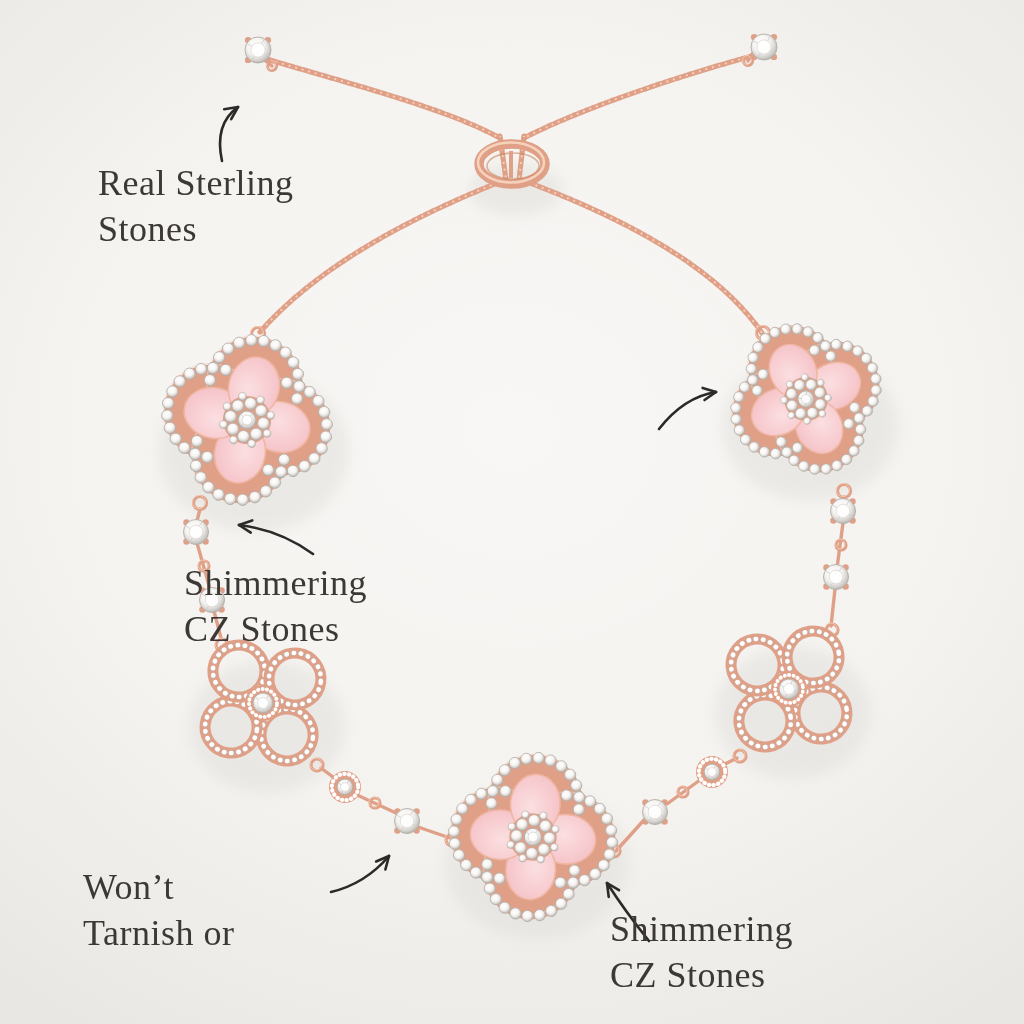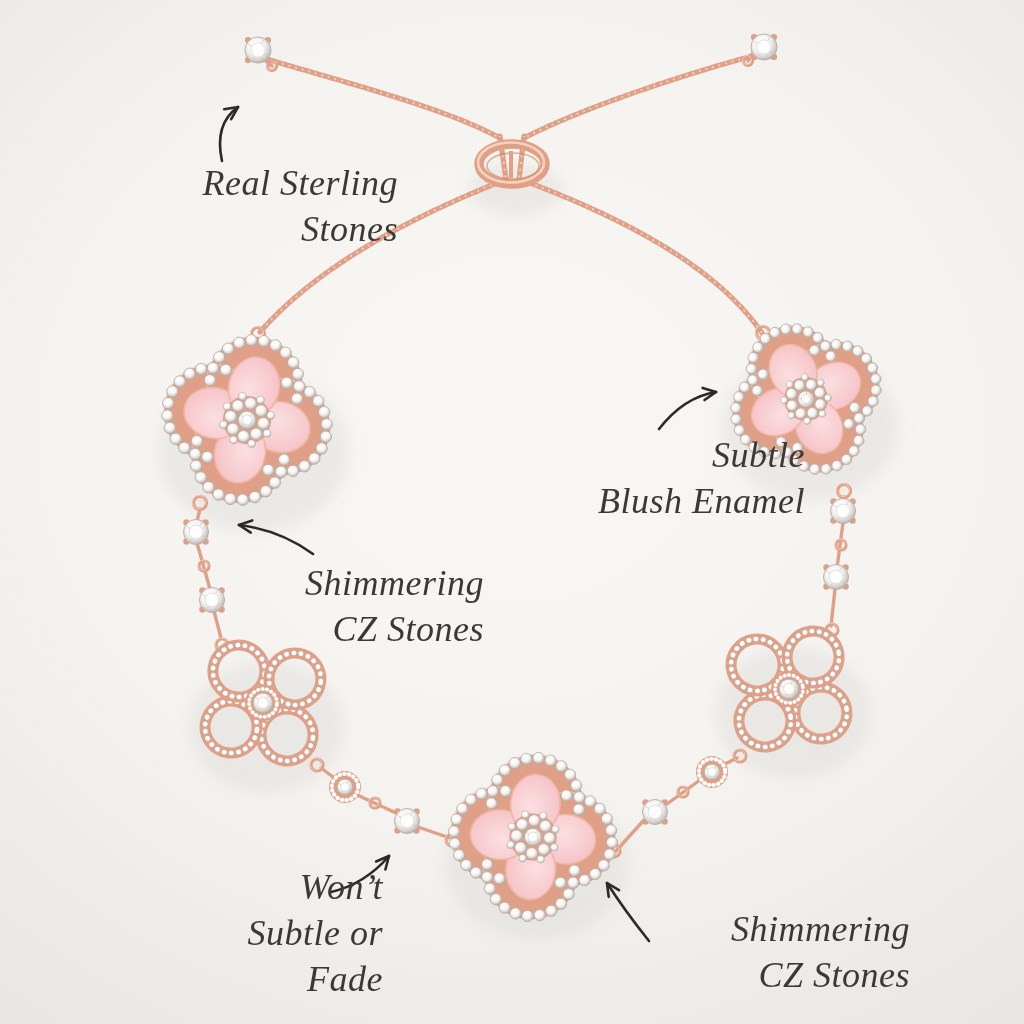--- a/index.html
+++ b/index.html
@@ -3,24 +3,23 @@
 <meta charset="utf-8">
 <style>
   html,body{margin:0;padding:0;background:#e9e8e5;}
   #stage{
     position:relative;width:1024px;height:1024px;overflow:hidden;
     background:radial-gradient(ellipse 80% 70% at 50% 42%, #f8f7f5 0%, #f4f3f0 55%, #e8e7e4 100%);
     font-family:"Liberation Serif", serif;
   }
   #jewel{position:absolute;left:0;top:0;}
   .label{
-    position:absolute;text-align:right;
+    position:absolute;text-align:left;
     font-size:36px;line-height:46px;letter-spacing:.5px;
     color:#3c3835;
-    font-style:italic;
   }
 </style>
 </head>
 <body>
 
 <div id="stage">
 
   <svg id="jewel" width="1024" height="1024" viewBox="0 0 1024 1024">
       <defs>
         <radialGradient id="czG" cx="42%" cy="38%" r="65%">
@@ -566,34 +565,29 @@
         <line x1="607" y1="883" x2="619.0003422098296" y2="890.2105330487408" stroke="#2b2a29" stroke-width="2.6" stroke-linecap="round"></line>
         <line x1="607" y1="883" x2="608.706170807672" y2="896.8956461229785" stroke="#2b2a29" stroke-width="2.6" stroke-linecap="round"></line>
       </g>
     </svg>
 
   <div class="label" style="left:98px;top:160px;width:300px;">
     <div>Real Sterling</div>
     <div>Stones</div>
   </div>
 
-  <div class="label" style="left:505px;top:432px;width:300px;">
-    <div>Subtle</div>
-    <div>Blush Enamel</div>
-  </div>
 
   <div class="label" style="left:184px;top:560px;width:300px;">
     <div>Shimmering</div>
     <div>CZ Stones</div>
   </div>
 
   <div class="label" style="left:83px;top:820px;width:300px;margin-top:44px;">
     <div>Won’t</div>
-    <div>Subtle or</div>
-    <div>Fade</div>
+    <div>Tarnish or</div>
   </div>
 
   <div class="label" style="left:610px;top:906px;width:300px;">
     <div>Shimmering</div>
     <div>CZ Stones</div>
   </div>
 
 </div>
 
 </body></html>

